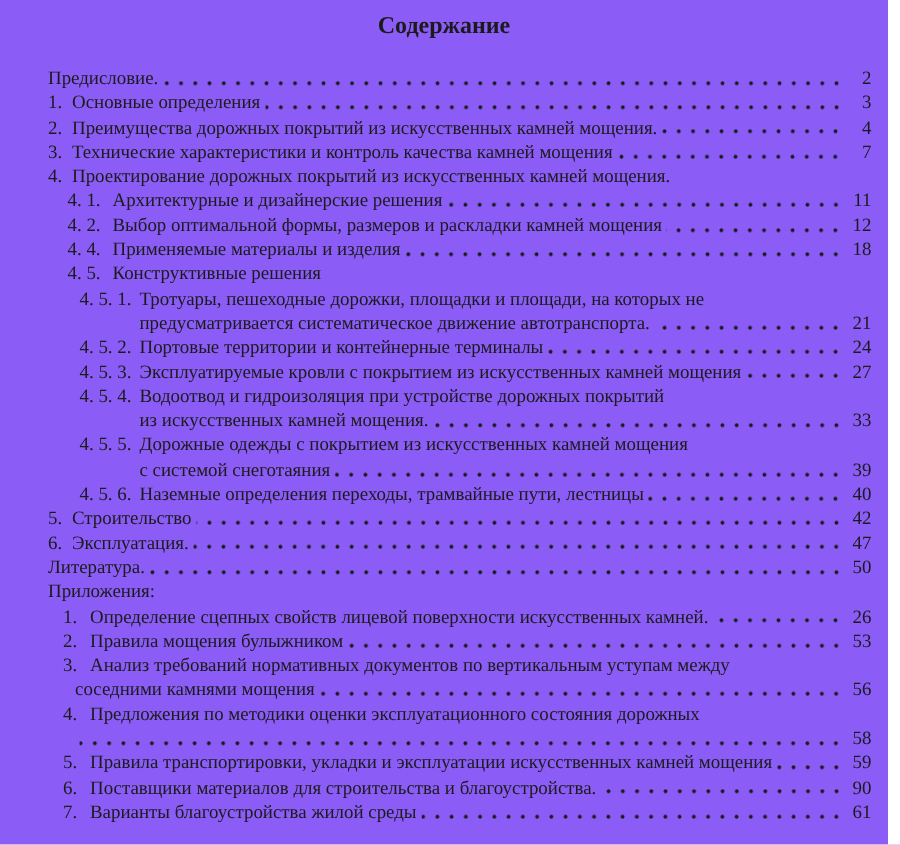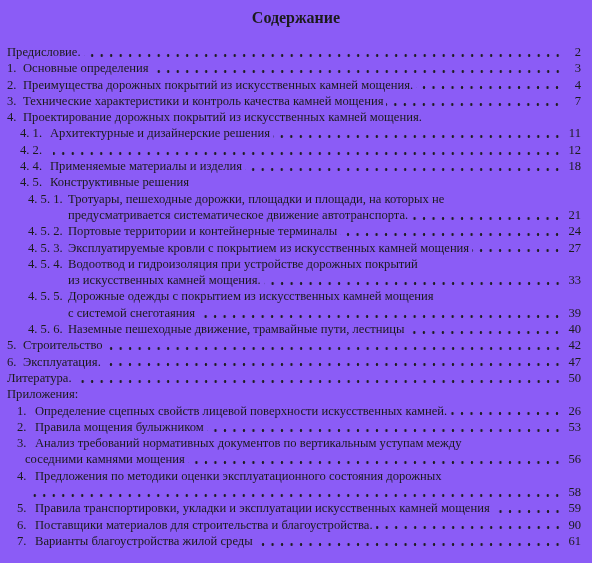--- a/index.html
+++ b/index.html
@@ -27,20 +27,21 @@
     line-height: 16.3px;
     padding-right: 11px;
     box-sizing: border-box;
   }
   .row {
     display: flex;
     align-items: flex-end;
     height: 16.3px;
     white-space: nowrap;
     box-sizing: border-box;
+    margin-left: 25px;
   }
   
   .l0  { padding-left: 7px; }
   .l1  { padding-left: 20px; }
   .l2  { padding-left: 28px; }
   .l2c { padding-left: 68px; }
   .app { padding-left: 17px; }
   .appc{ padding-left: 25px; }
   
   .num { display: inline-block; flex: 0 0 auto; }
@@ -109,20 +110,21 @@
 
     <div class="row l1">
       <span class="num num-l1">4. 1.</span>
       <span class="label">Архитектурные и дизайнерские решения</span>
       <span class="leader"></span>
       <span class="page">11</span>
     </div>
 
     <div class="row l1">
       <span class="num num-l1">4. 2.</span>
+      <span class="label">Выбор оптимальной формы, размеров и раскладки камней мощения</span>
       <span class="leader"></span>
       <span class="page">12</span>
     </div>
 
 
     <div class="row l1">
       <span class="num num-l1">4. 4.</span>
       <span class="label">Применяемые материалы и изделия</span>
       <span class="leader"></span>
       <span class="page">18</span>
@@ -175,21 +177,21 @@
     </div>
 
     <div class="row l2c">
       <span class="label">с системой снеготаяния</span>
       <span class="leader"></span>
       <span class="page">39</span>
     </div>
 
     <div class="row l2">
       <span class="num num-l2">4. 5. 6.</span>
-      <span class="label">Наземные пешеходные движение, трамвайные пути, лестницы</span>
+      <span class="label">Наземные определения переходы, трамвайные пути, лестницы</span>
       <span class="leader"></span>
       <span class="page">40</span>
     </div>
 
     <div class="row l0">
       <span class="num num-ch">5.</span>
       <span class="label">Строительство</span>
       <span class="leader"></span>
       <span class="page">42</span>
     </div>

